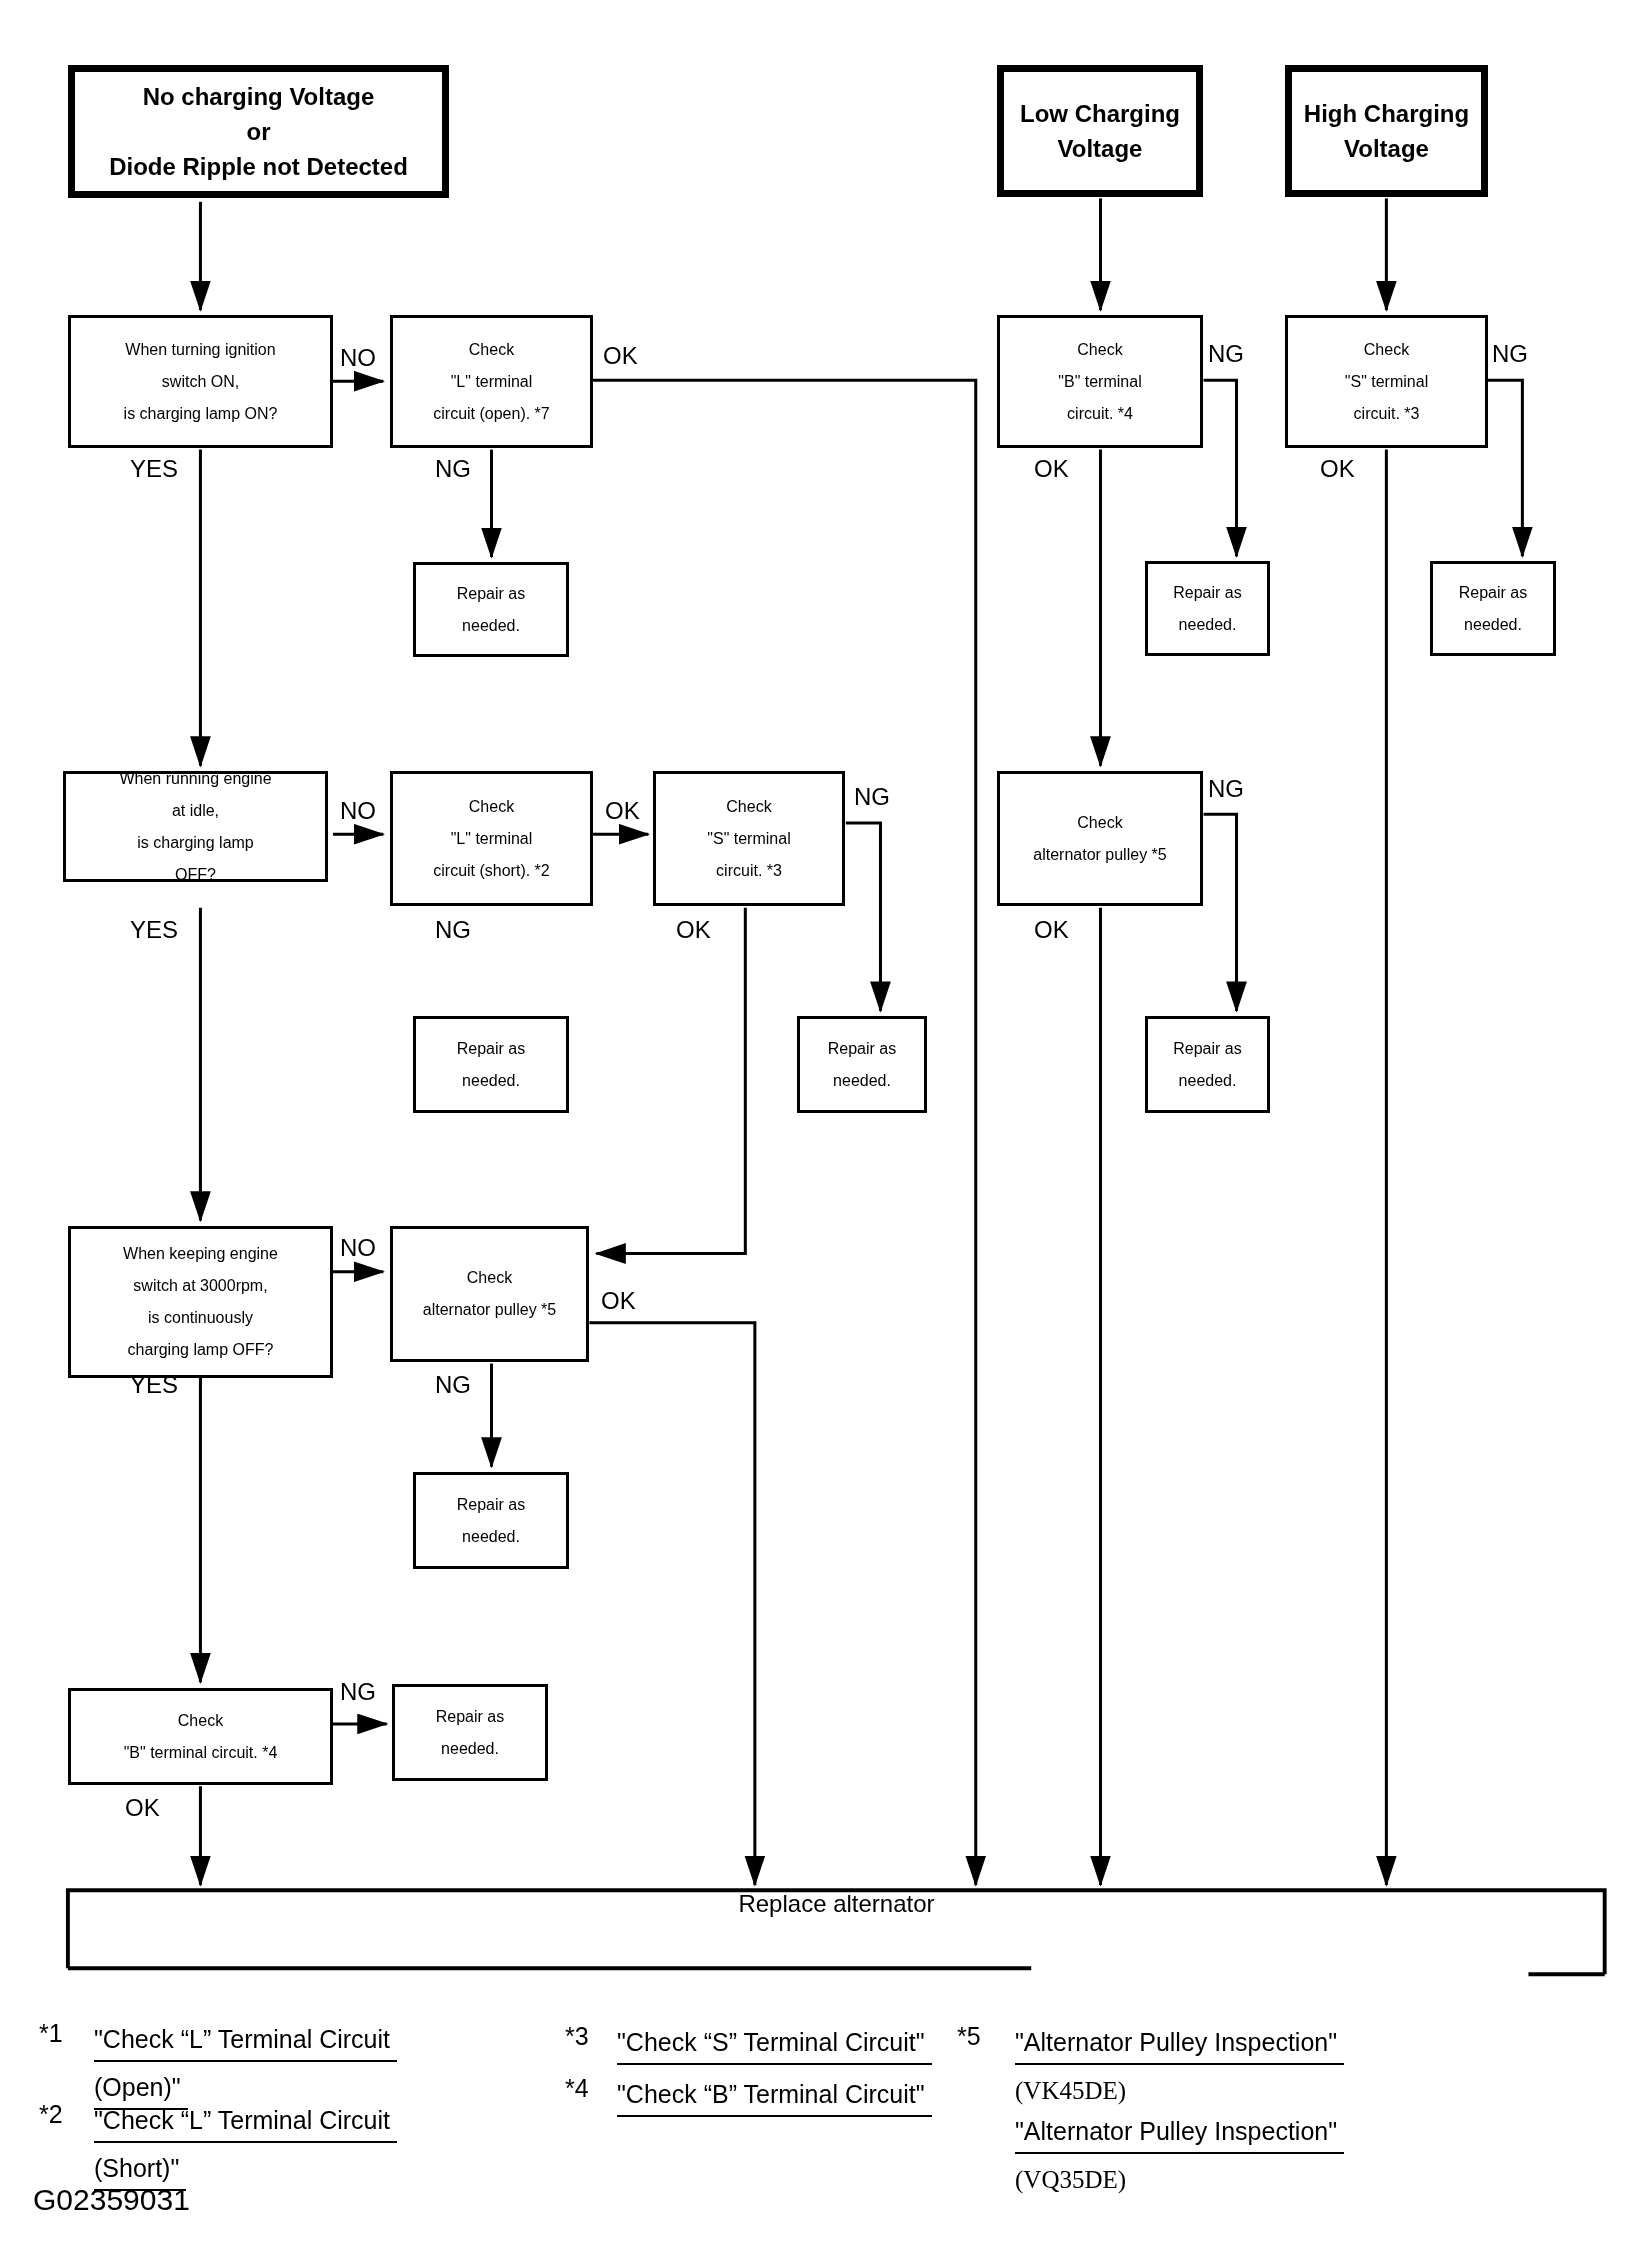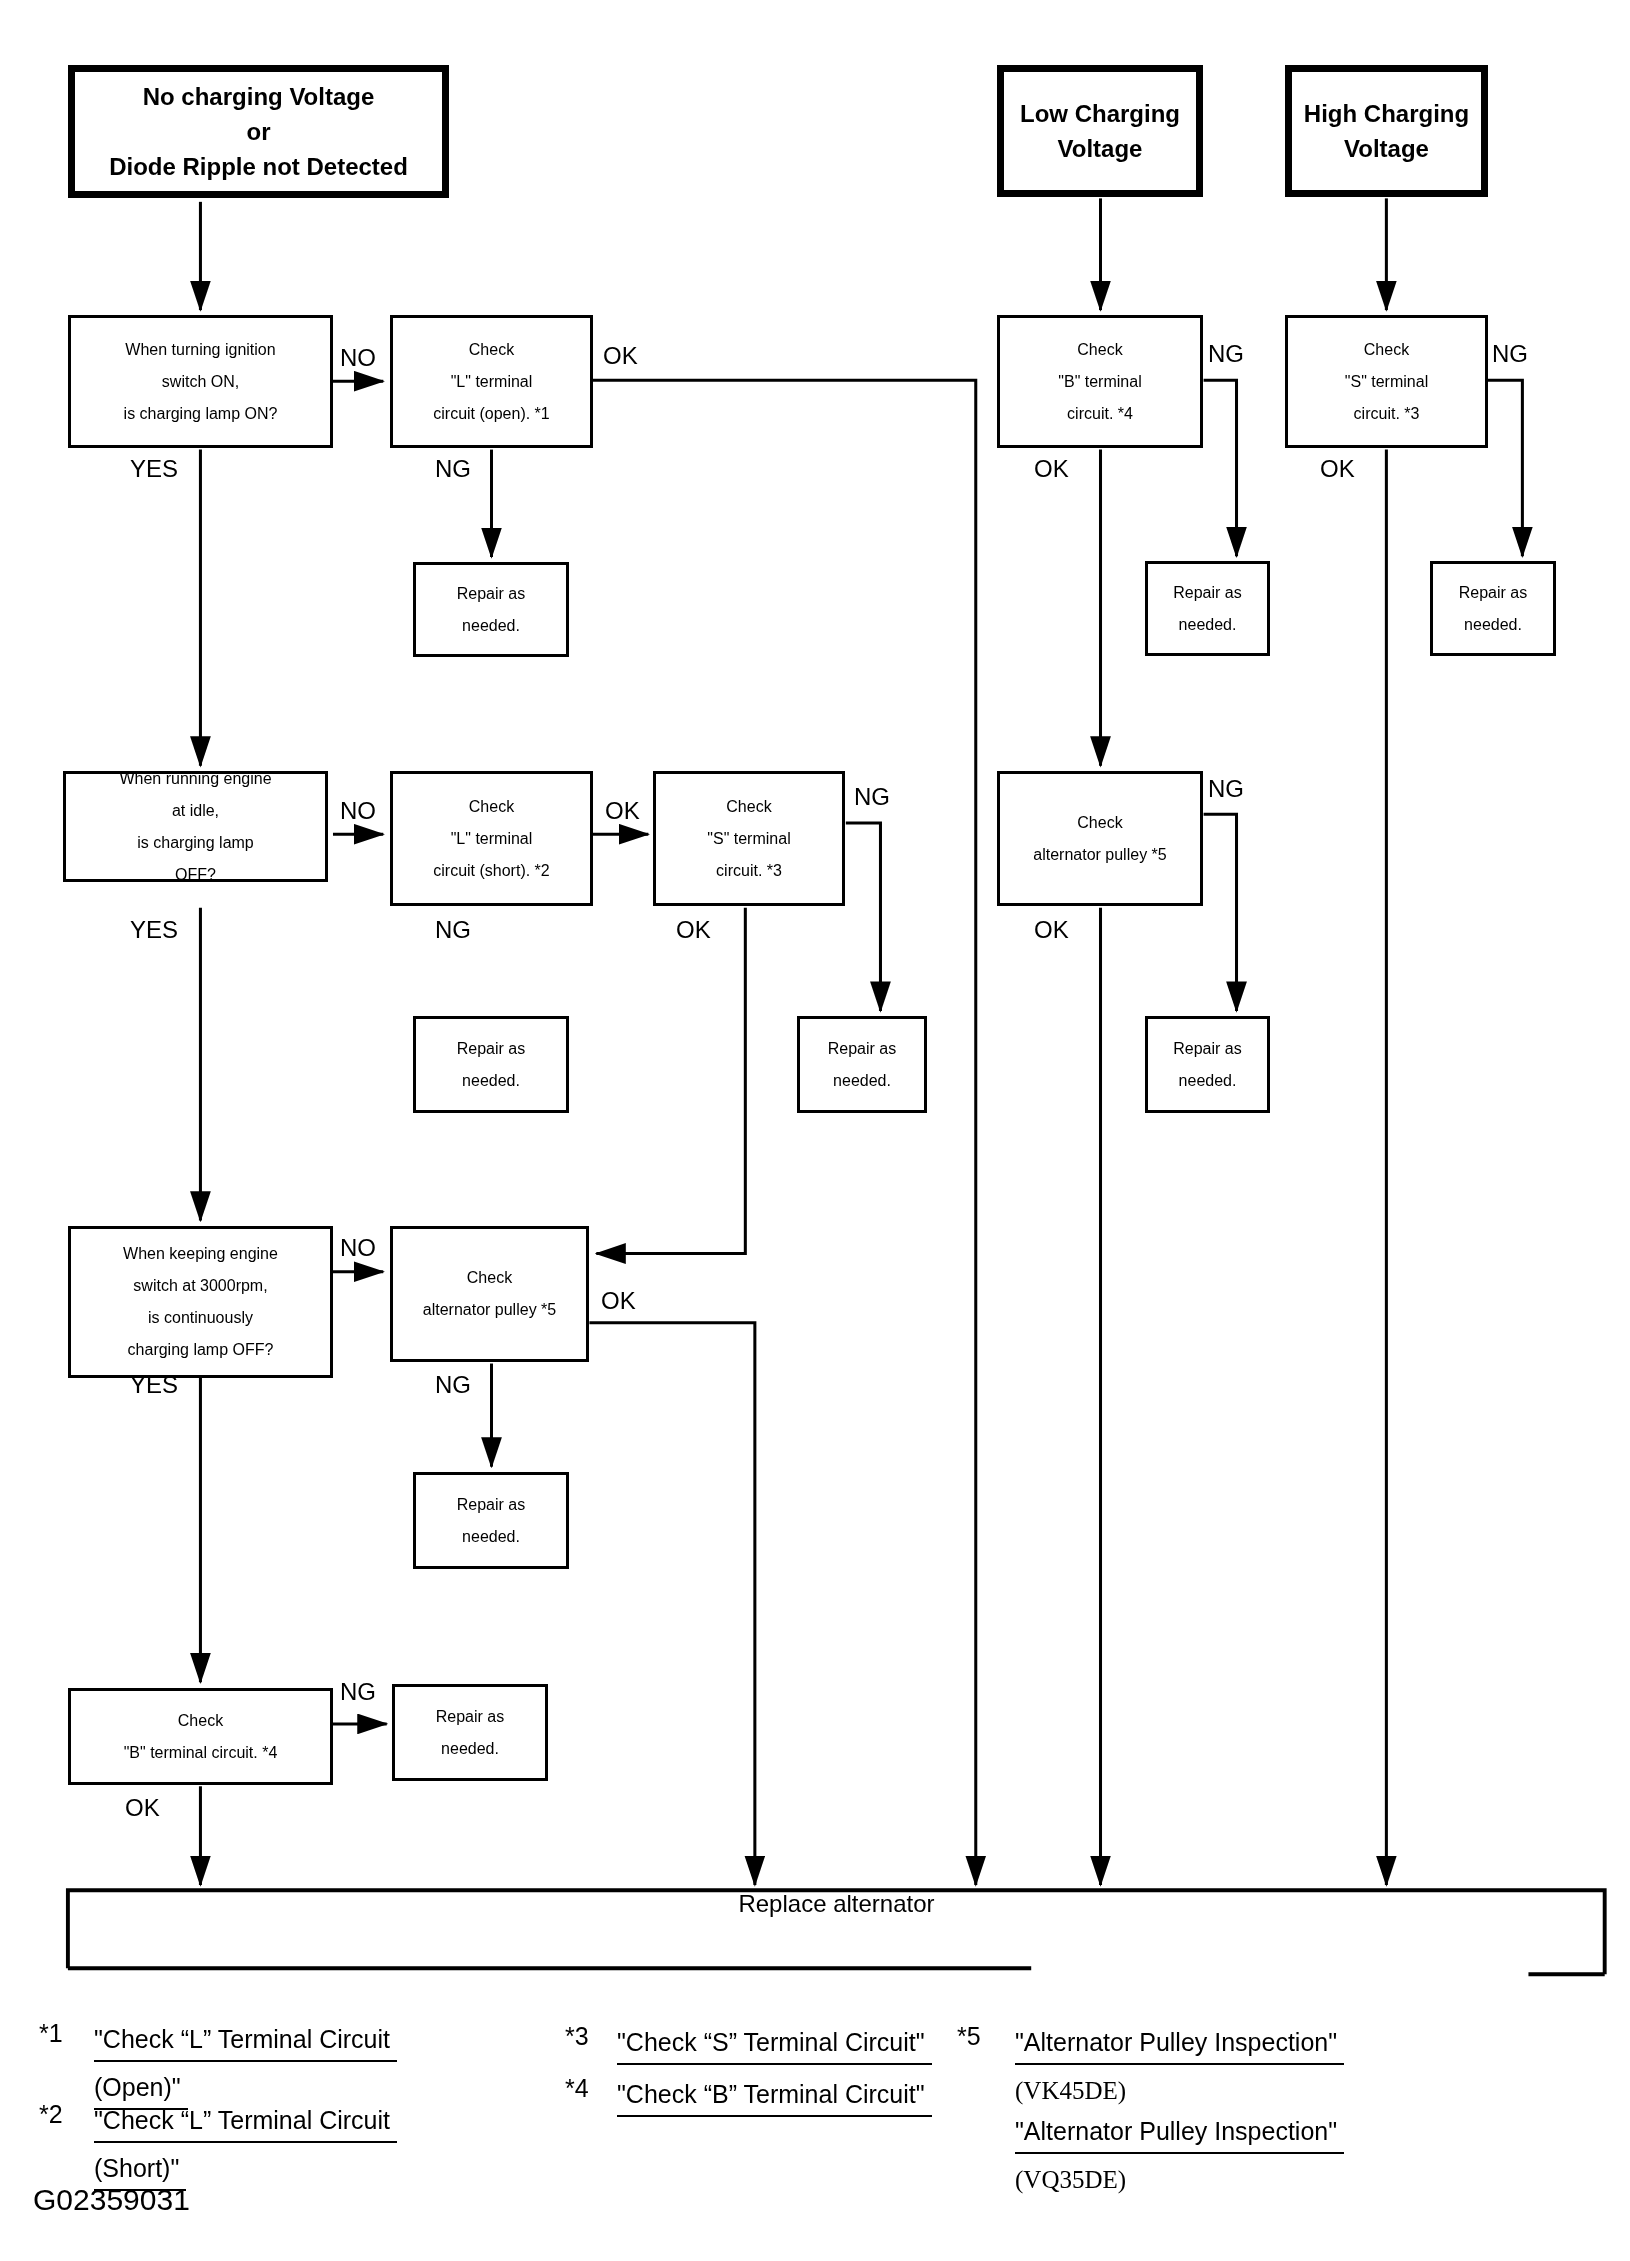--- a/index.html
+++ b/index.html
@@ -76,21 +76,21 @@
   </div>
 
   <div class="node" style="left:68px;top:315px;width:265px;height:133px;">
     <span class="ln">When turning ignition</span>
     <span class="ln">switch ON,</span>
     <span class="ln">is charging lamp ON?</span>
   </div>
   <div class="node" style="left:390px;top:315px;width:203px;height:133px;">
     <span class="ln">Check</span>
     <span class="ln">"L" terminal</span>
-    <span class="ln">circuit (open). *1</span>
+    <span class="ln">circuit (open). *7</span>
   </div>
   <div class="node" style="left:997px;top:315px;width:206px;height:133px;">
     <span class="ln">Check</span>
     <span class="ln">"B" terminal</span>
     <span class="ln">circuit. *4</span>
   </div>
   <div class="node" style="left:1285px;top:315px;width:203px;height:133px;">
     <span class="ln">Check</span>
     <span class="ln">"S" terminal</span>
     <span class="ln">circuit. *3</span>

